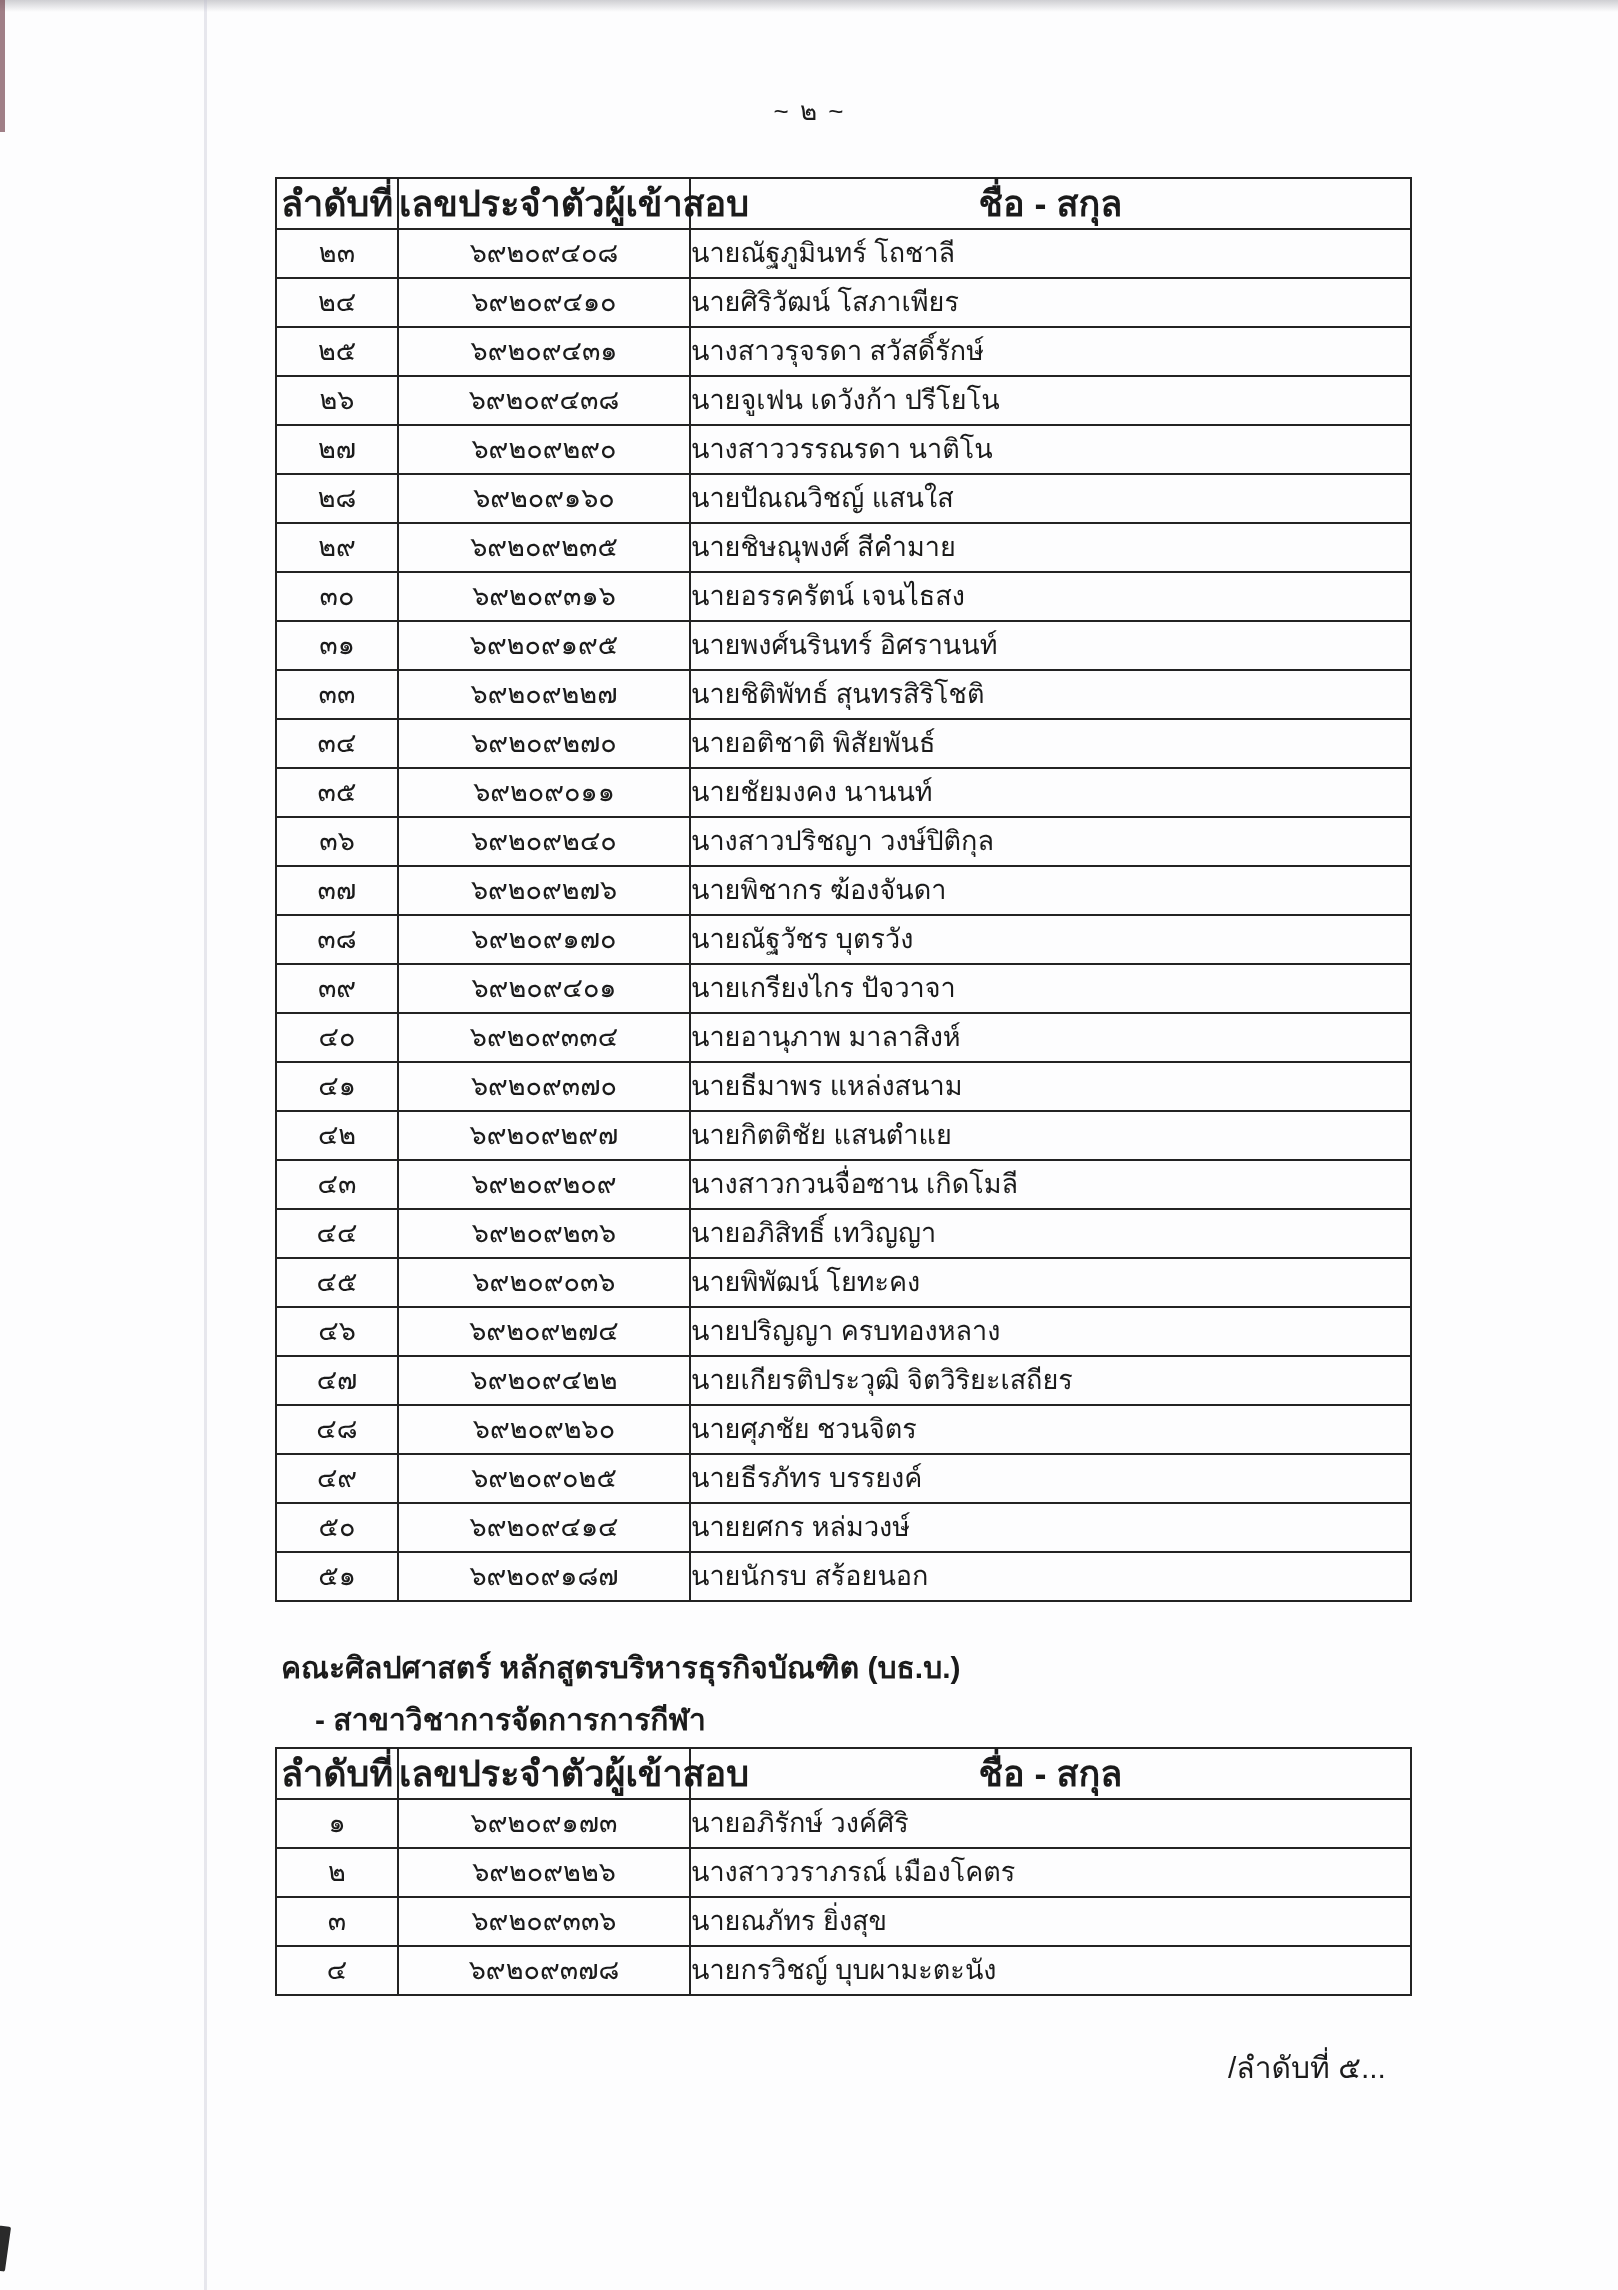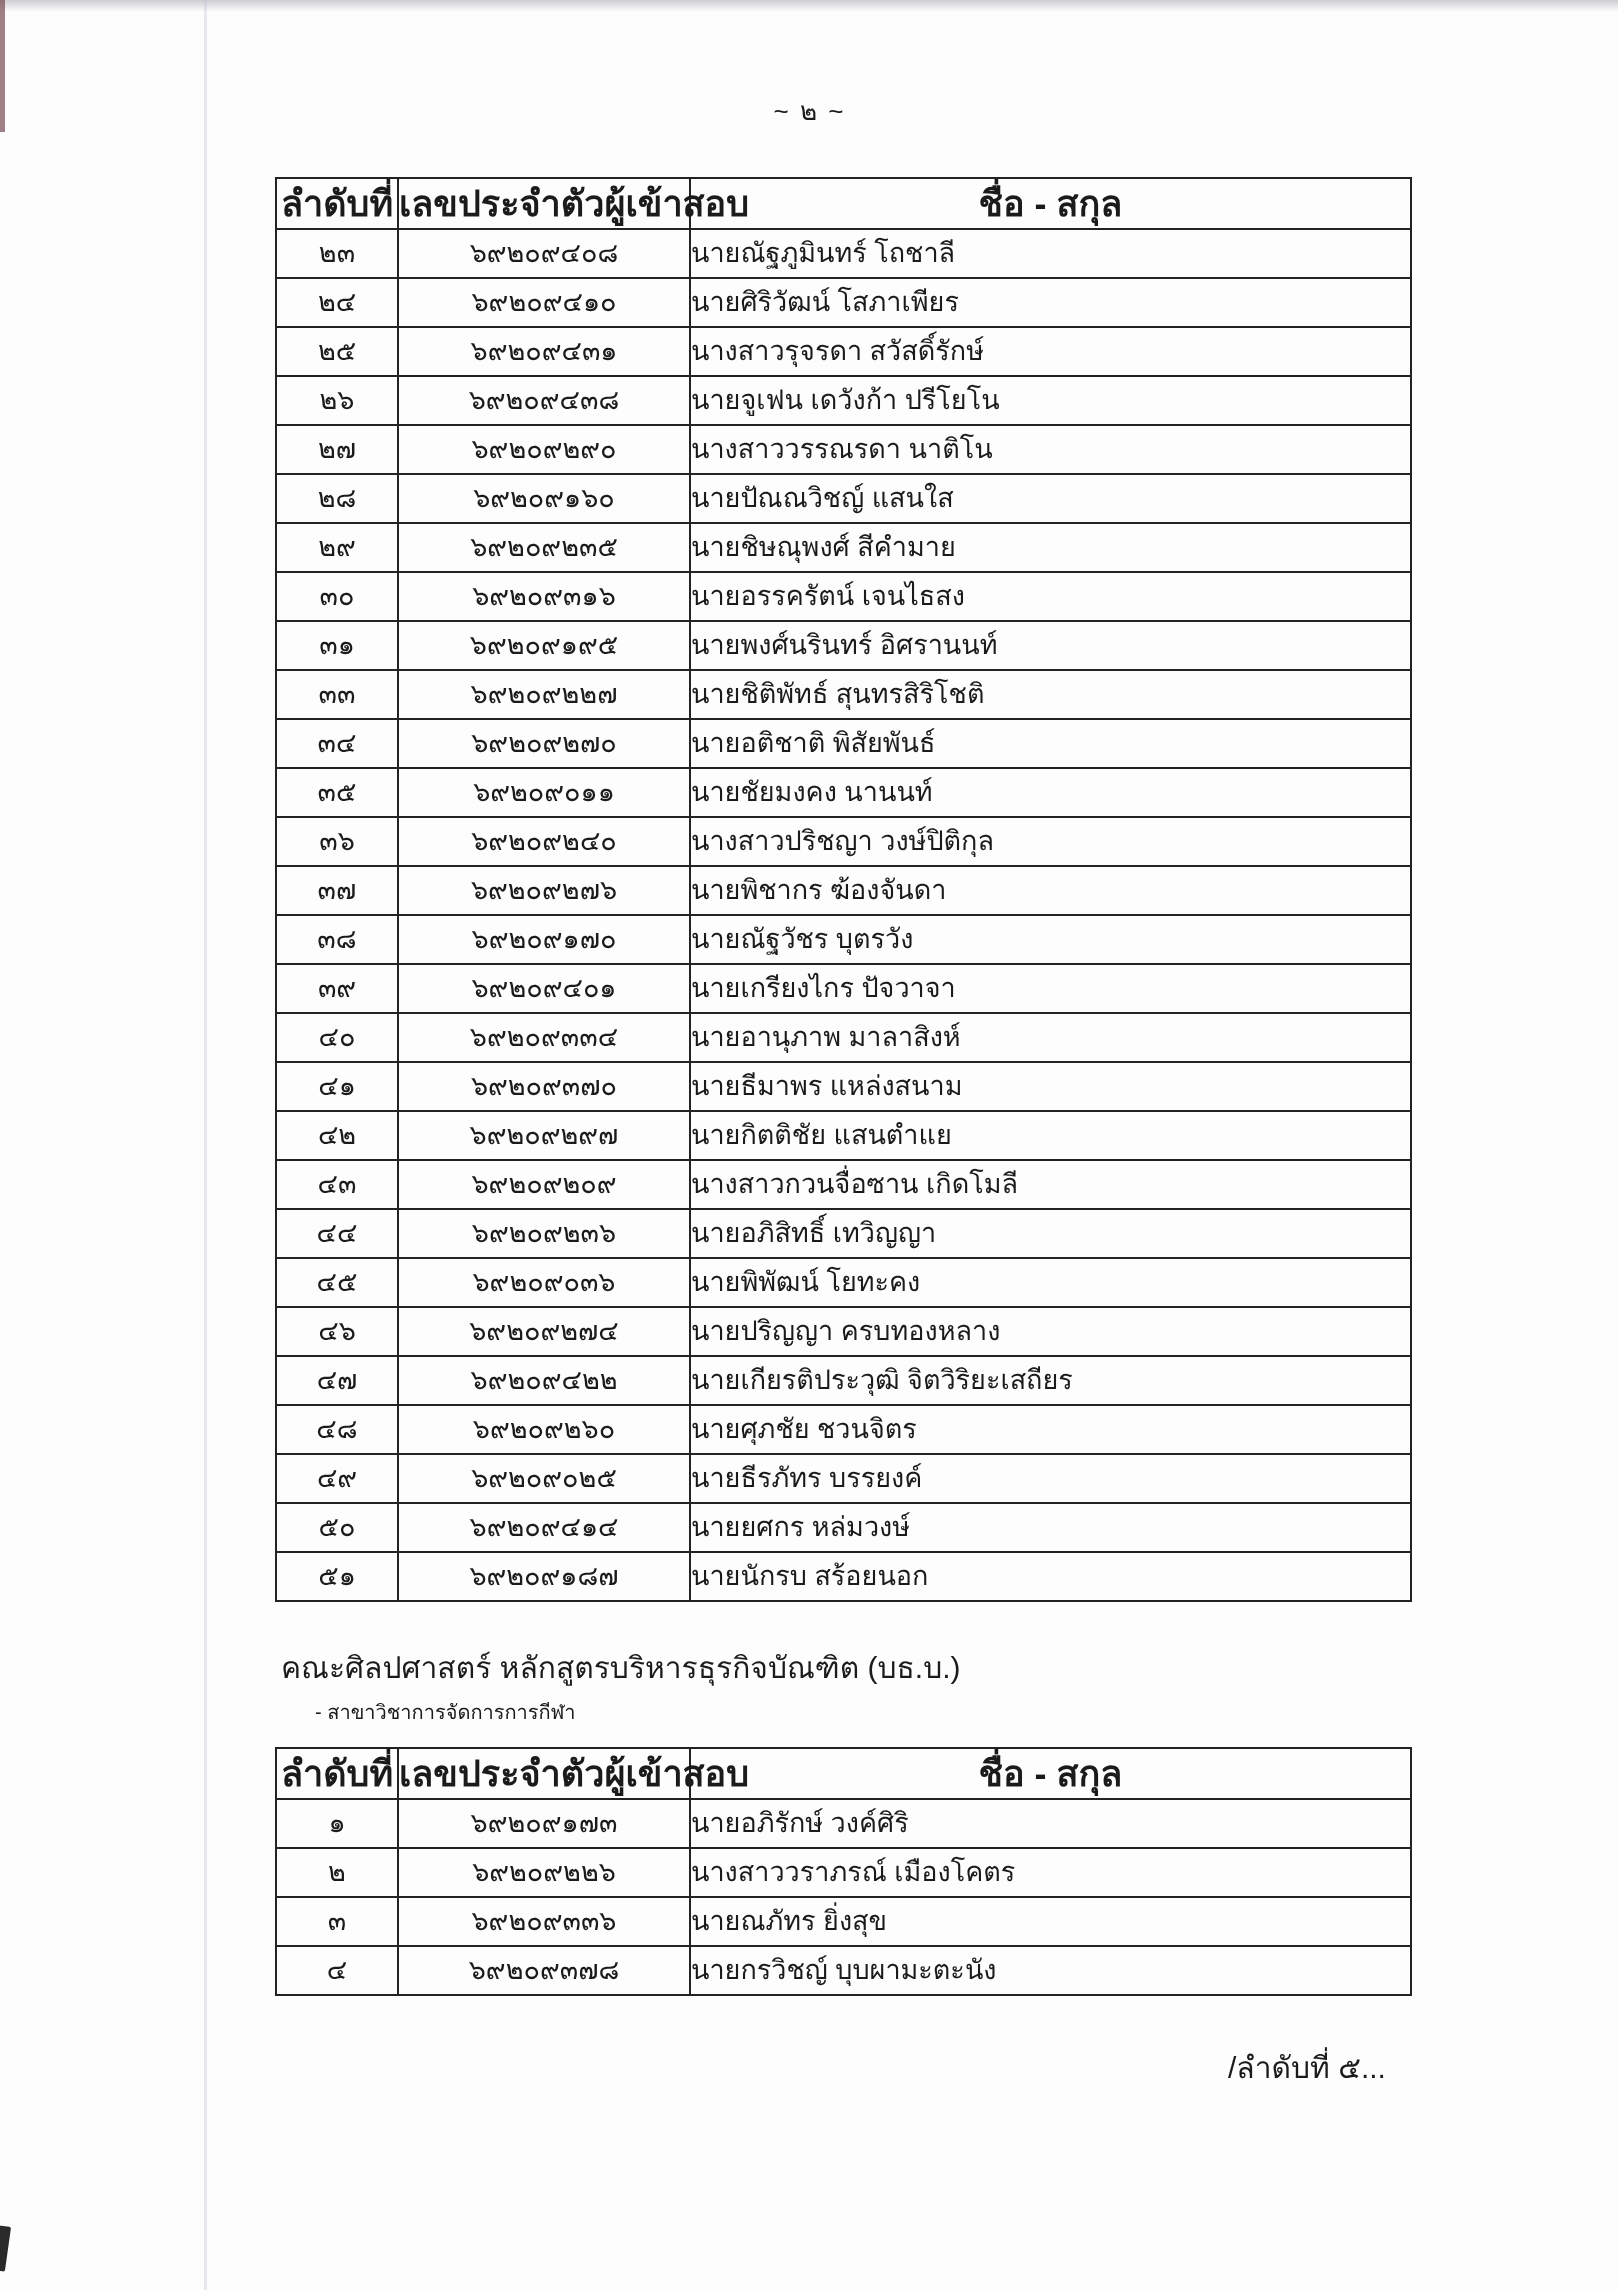--- a/index.html
+++ b/index.html
@@ -58,25 +58,25 @@
     font-weight: bold; font-size: 36px; height: 49px; text-align: center;
   }
   table.roster tbody td { height: 47px; }
   td.c-no  { text-align: center; font-size: 26px; }
   td.c-id  { text-align: center; font-size: 26px; }
   td.c-name { text-align: left; padding-left: 12.7px; }
   #table1 { top: 177px; }
   #table2 { top: 1747px; }
   .section-heading {
     position: absolute; left: 281px; top: 1644px;
-    font-size: 30px; font-weight: normal; white-space: nowrap;
+    font-size: 30px; font-weight: bold; white-space: nowrap;
   }
   .section-subheading {
     position: absolute; left: 315px; top: 1696px;
-    font-size: 20px; font-weight: normal; white-space: nowrap;
+    font-size: 30px; font-weight: bold; white-space: nowrap;
   }
   .footer-note {
     position: absolute; top: 2044px; left: 1228px;
     font-size: 30px; white-space: nowrap;
   }
 </style>
 </head>
 <body>
 
 <div class="page">

